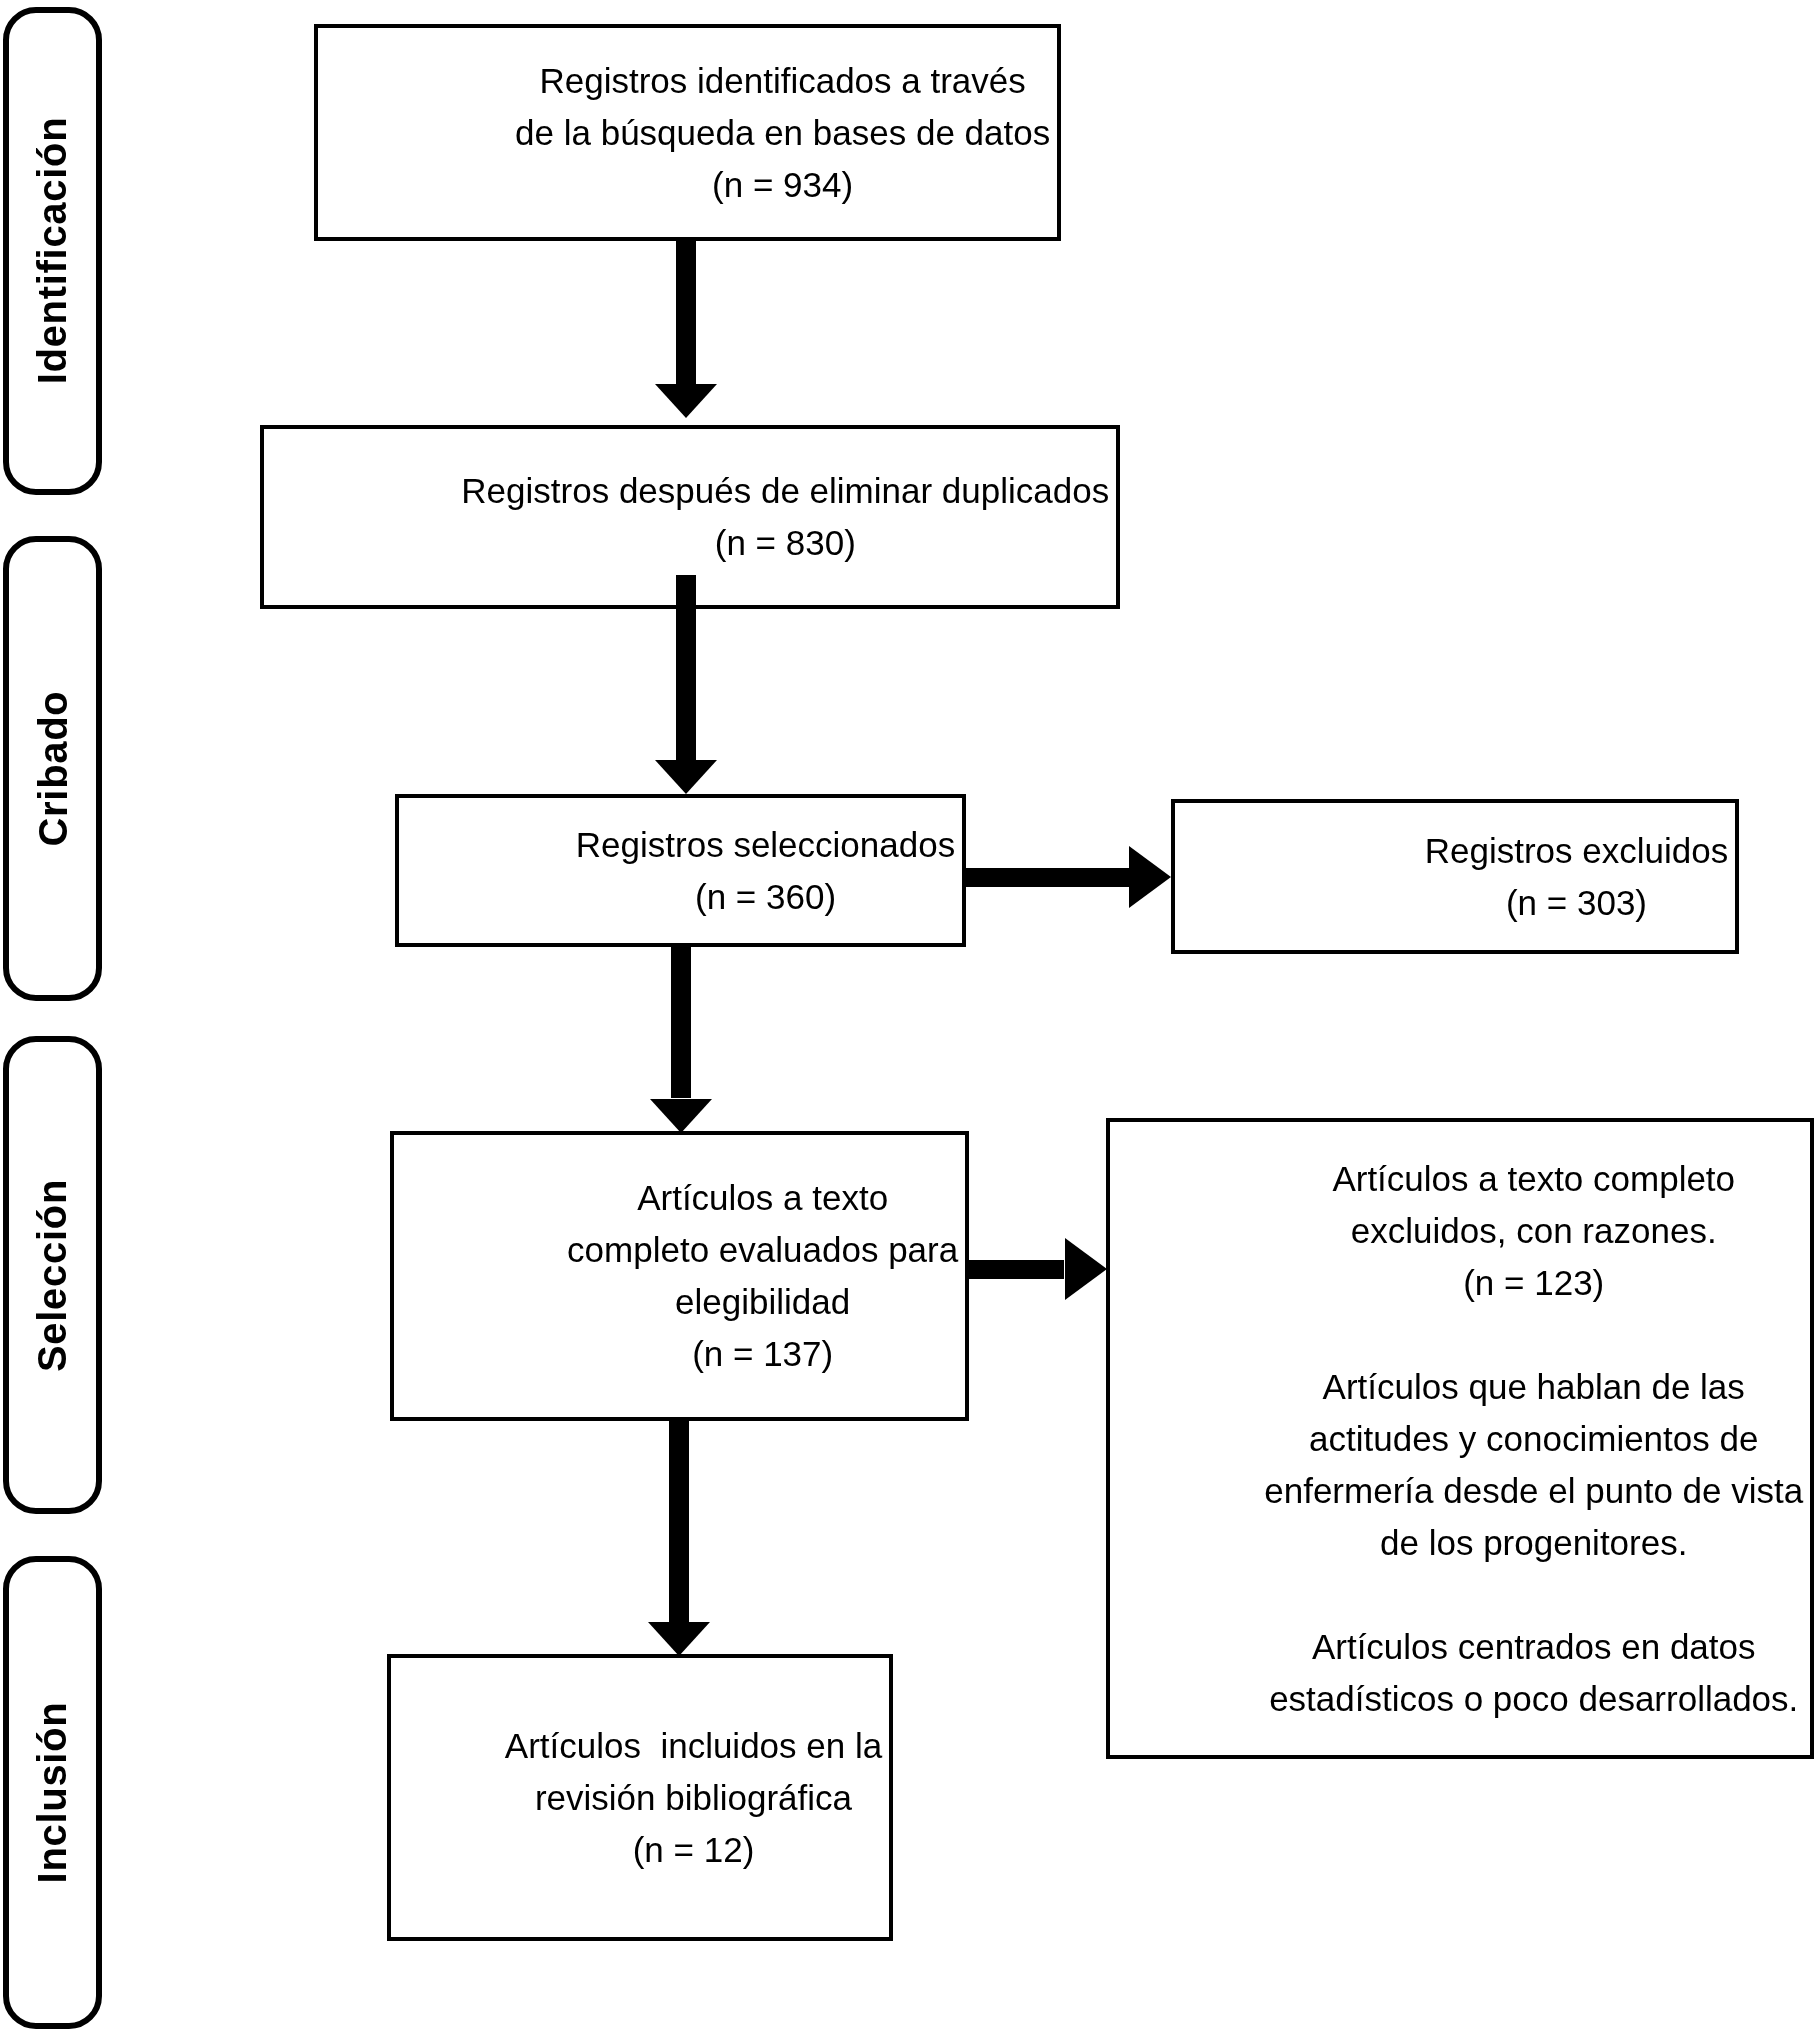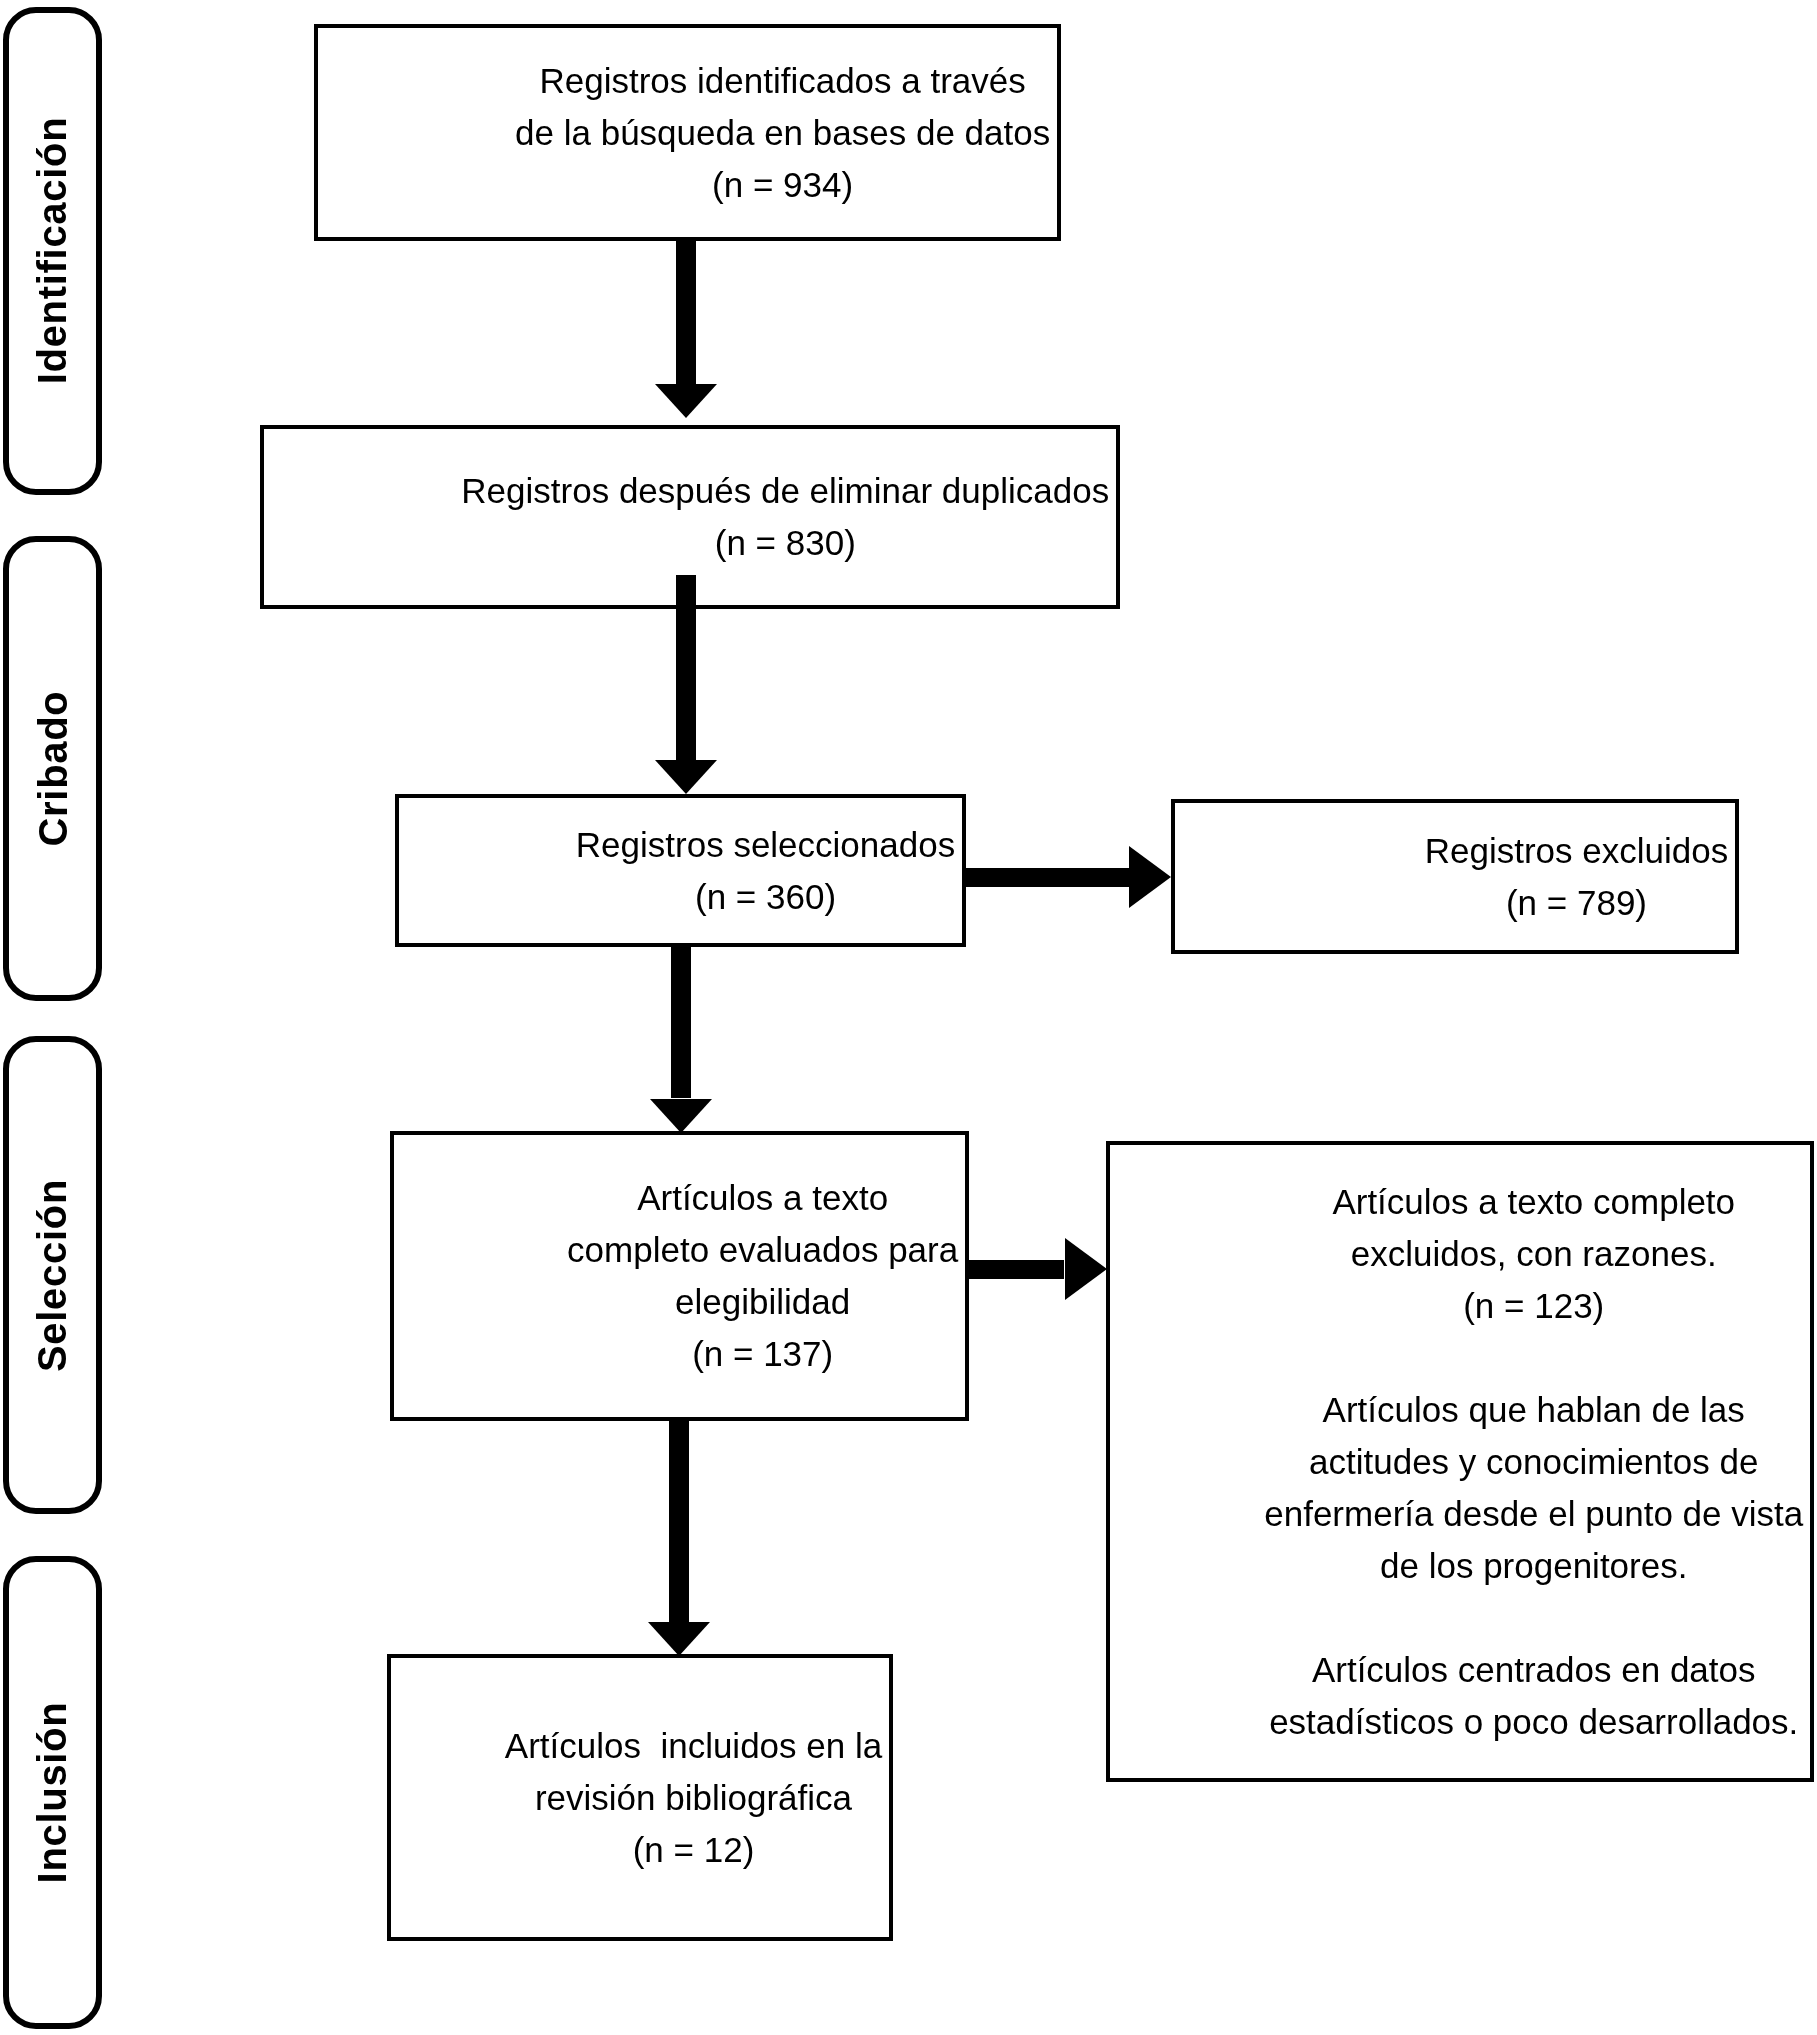--- a/index.html
+++ b/index.html
@@ -84,31 +84,31 @@
 (n = 830)</div>
   </div>
 
   <div class="fbox" style="left:395px;top:794px;width:571px;height:153px;">
     <div class="btext">Registros seleccionados
 (n = 360)</div>
   </div>
 
   <div class="fbox" style="left:1171px;top:799px;width:568px;height:155px;">
     <div class="btext">Registros excluidos
-(n = 789)</div>
+(n = 303)</div>
   </div>
 
   <div class="fbox" style="left:390px;top:1131px;width:579px;height:290px;">
     <div class="btext">Artículos a texto
 completo evaluados para
 elegibilidad
 (n = 137)</div>
   </div>
 
-  <div class="fbox" style="left:1106px;top:1118px;width:708px;height:641px;margin-top:23px;">
+  <div class="fbox" style="left:1106px;top:1118px;width:708px;height:641px;">
     <div class="btext">Artículos a texto completo
 excluidos, con razones.
 (n = 123)
 
 Artículos que hablan de las
 actitudes y conocimientos de
 enfermería desde el punto de vista
 de los progenitores.
 
 Artículos centrados en datos

